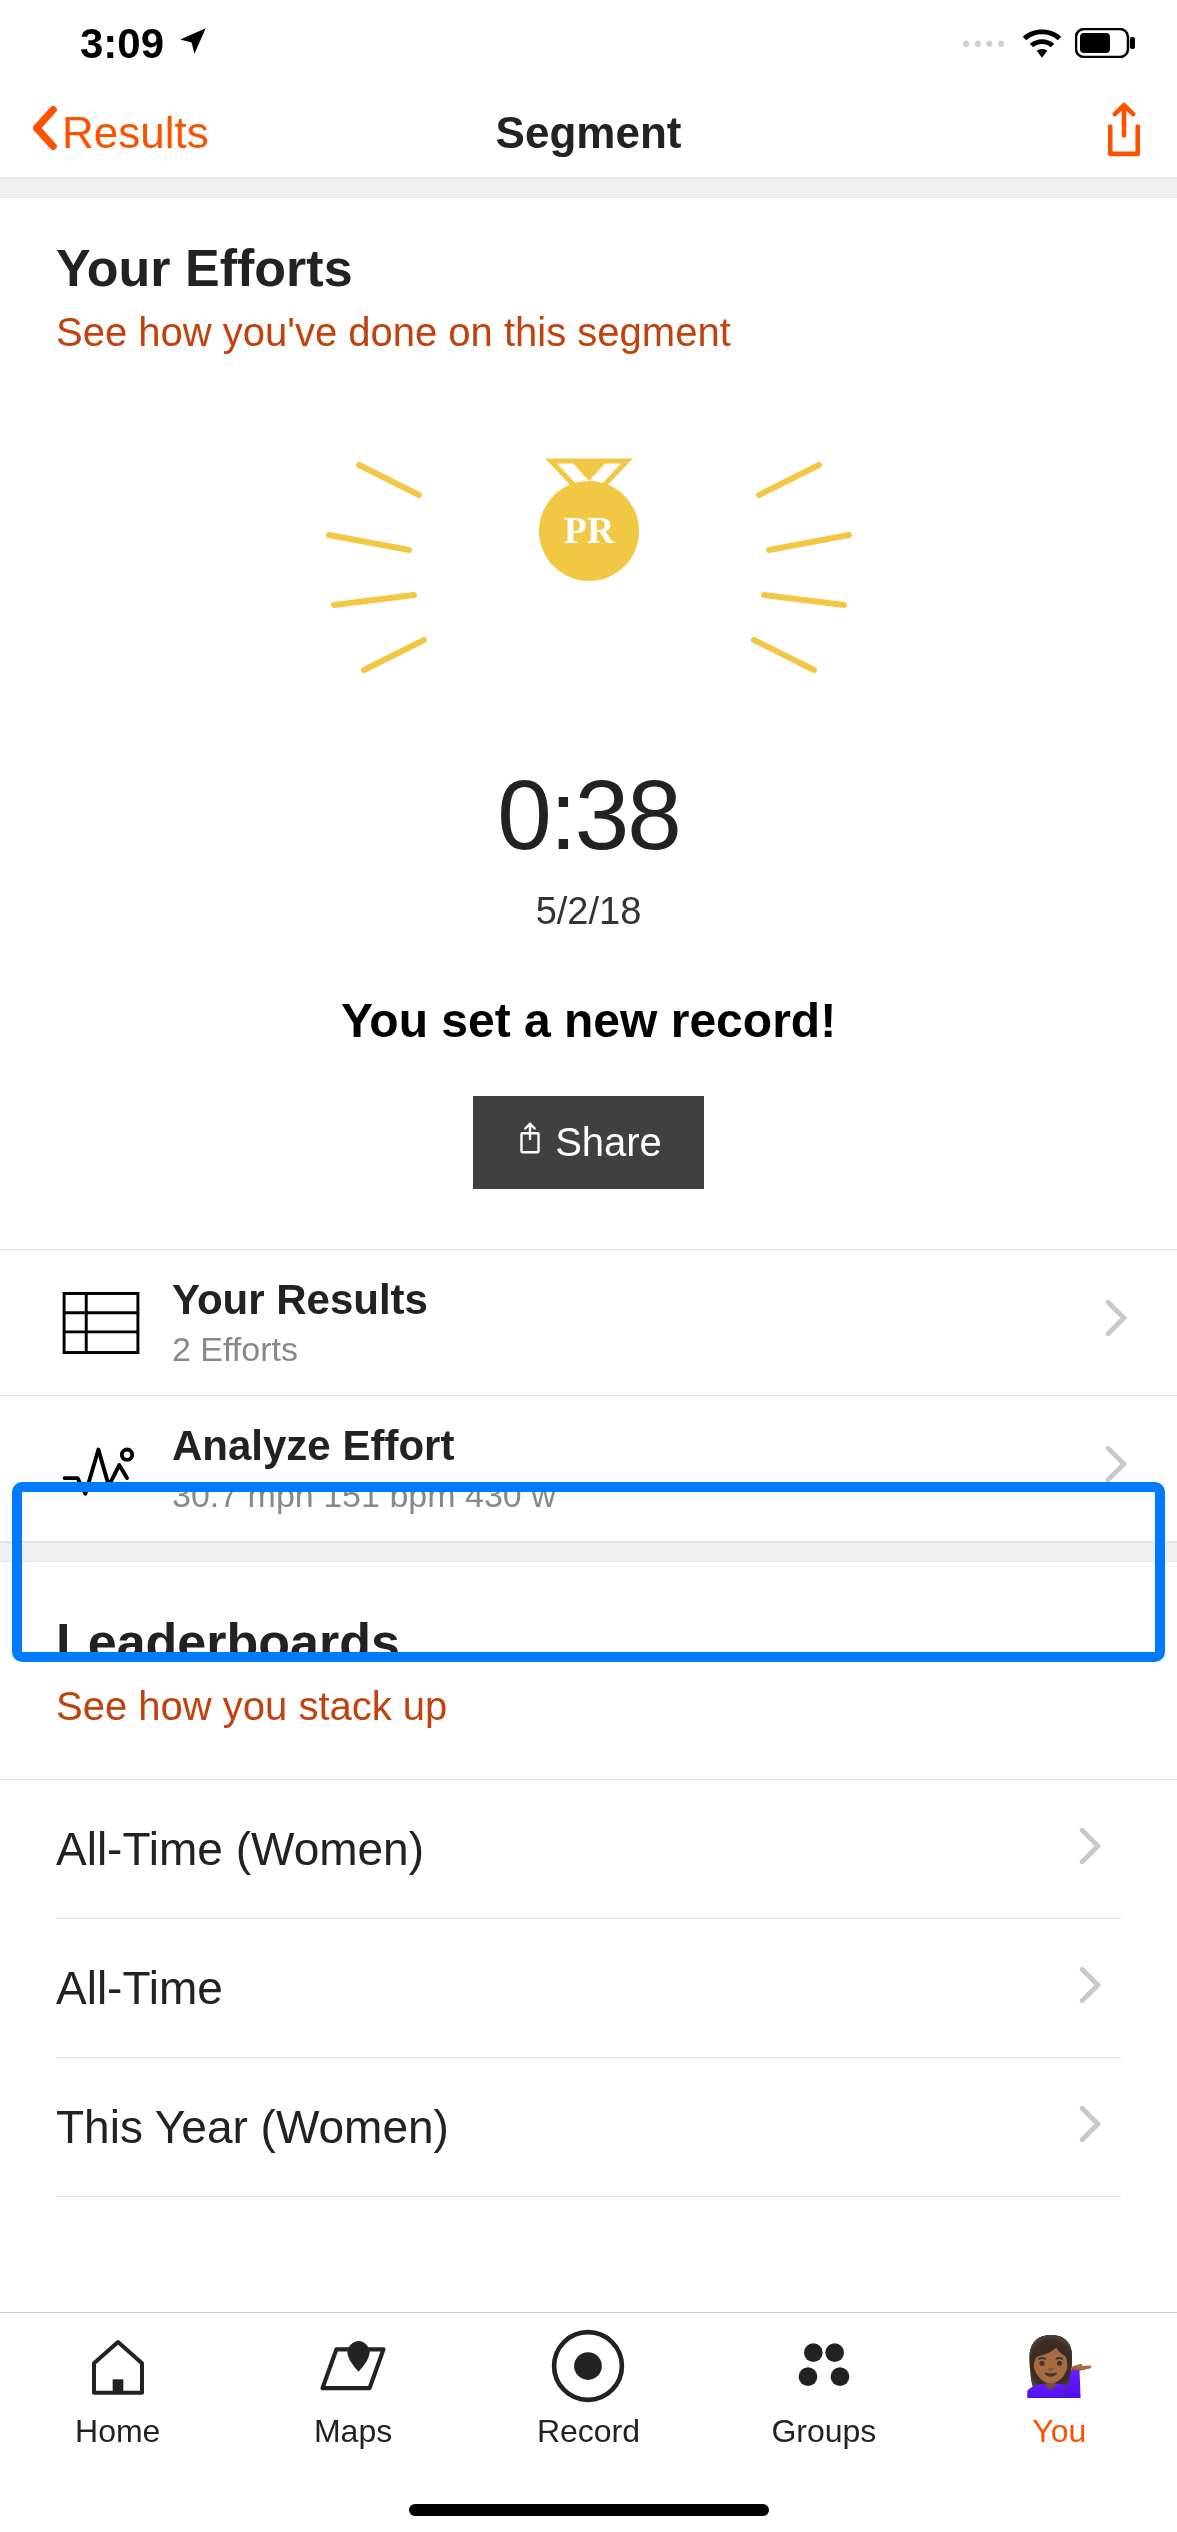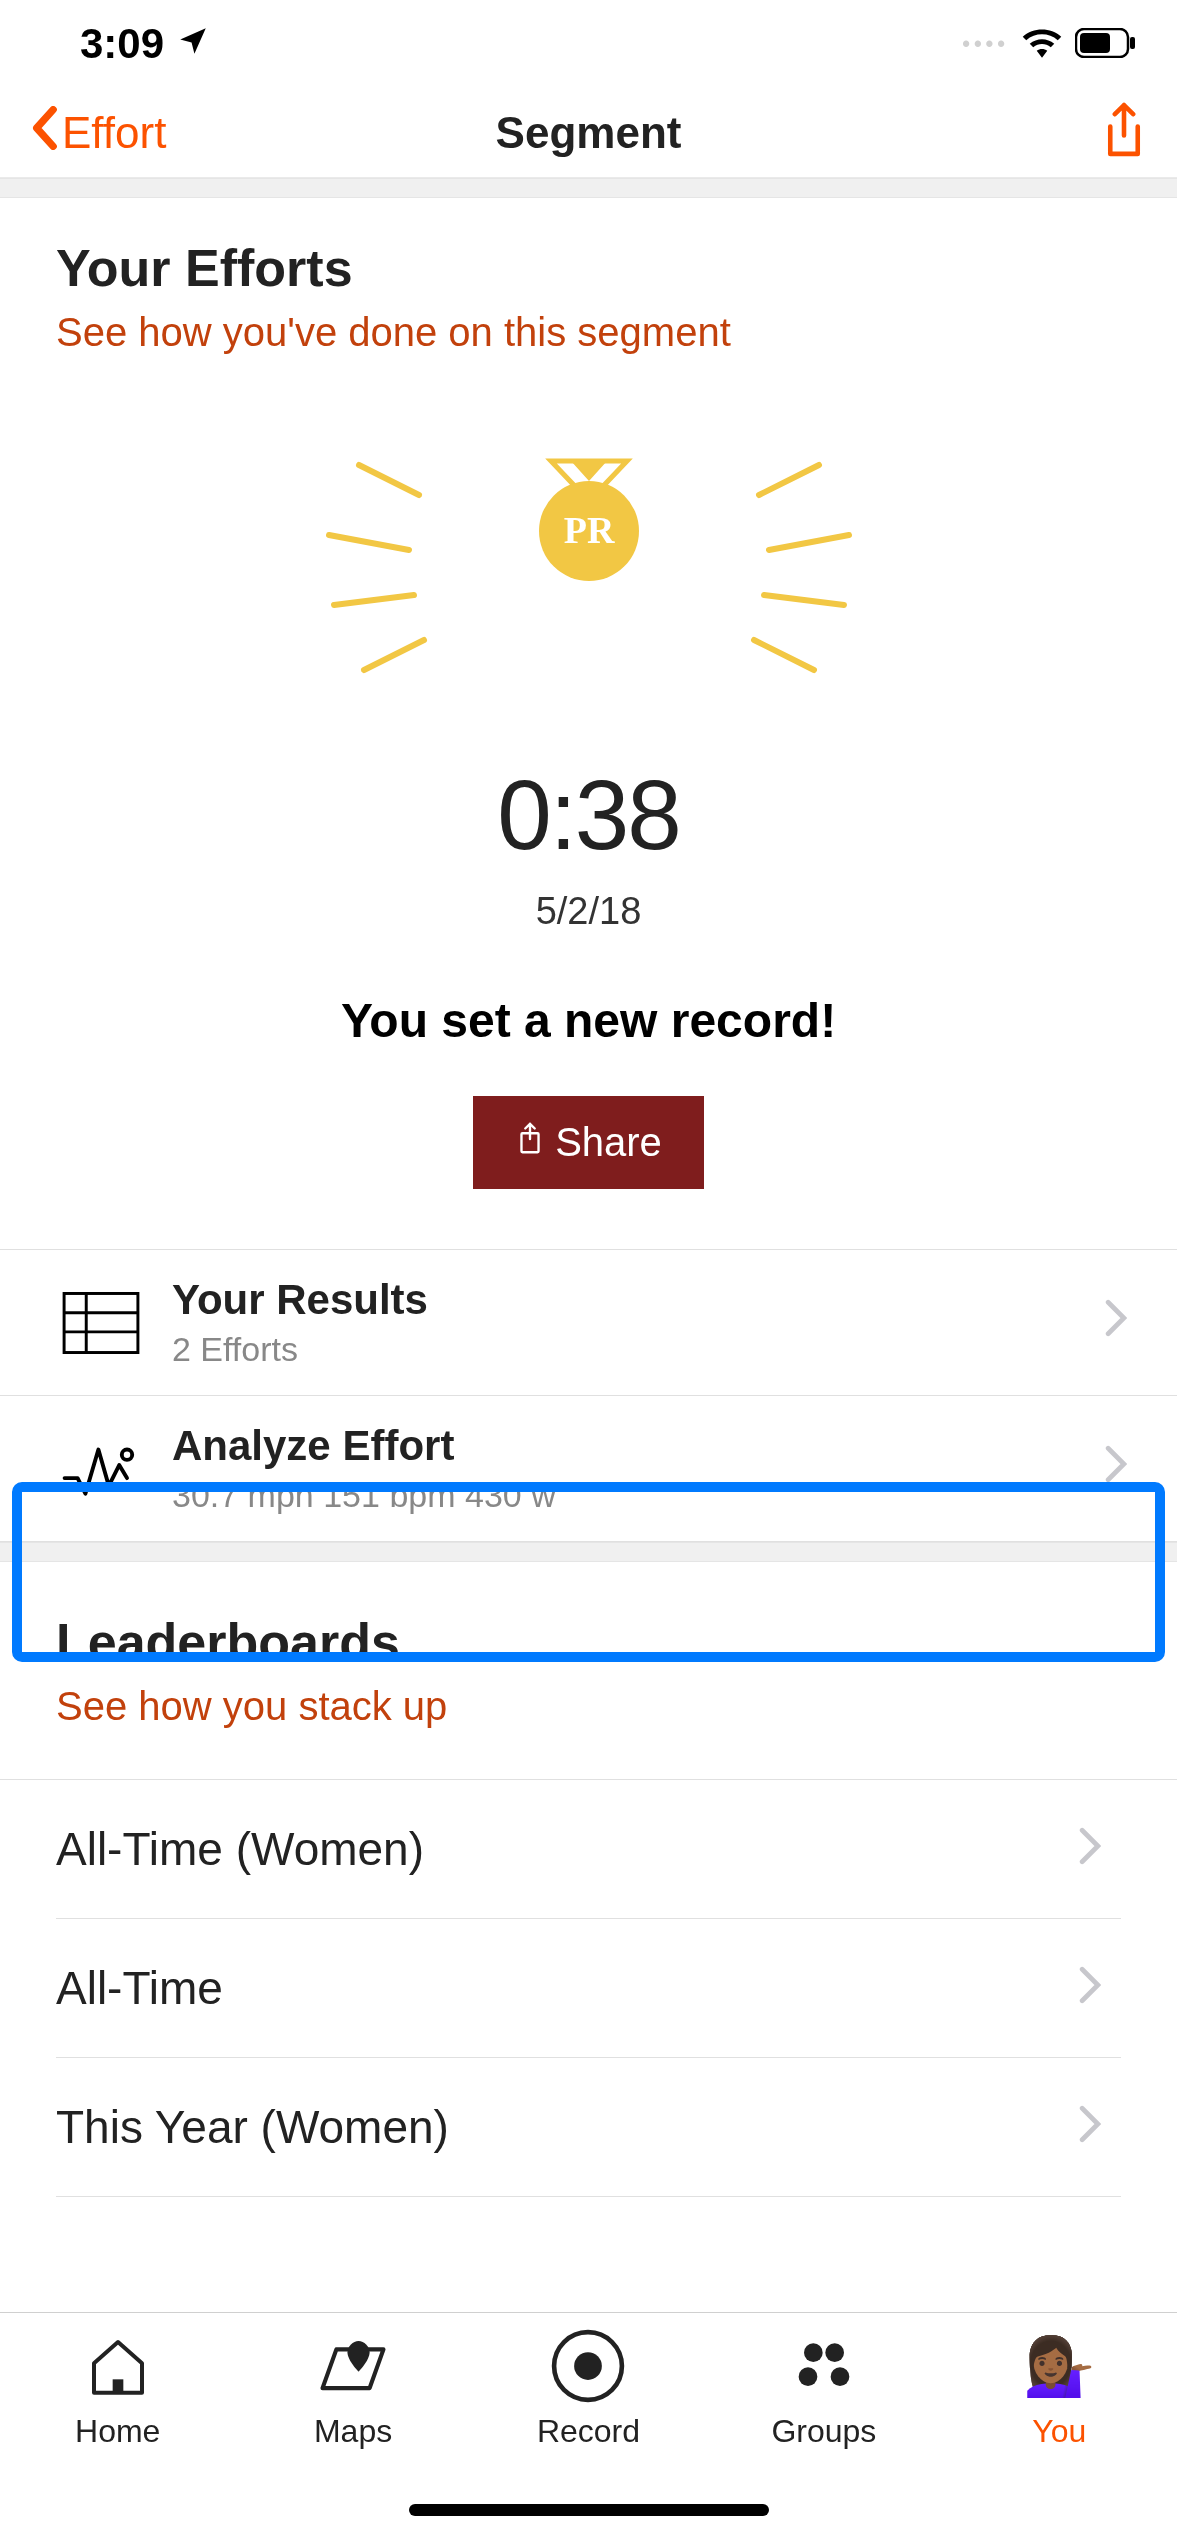--- a/index.html
+++ b/index.html
@@ -37,21 +37,21 @@
     .content { padding: 0; }
     .section { padding: 40px 56px 20px; }
     .section-title { font-size: 52px; font-weight: 700; color: #222; margin-bottom: 12px; }
     .section-sub { font-size: 40px; color: #c2410c; }
     .pr-area { text-align: center; padding: 60px 0 30px; }
     .pr-badge-wrap { position: relative; display: inline-block; }
     .pr-time { font-size: 98px; font-weight: 400; color: #222; margin-top: 30px; letter-spacing: -2px; }
     .pr-date { font-size: 38px; color: #333; margin-top: 18px; text-align: center; }
     .record-text { font-size: 48px; font-weight: 700; color: #000; margin-top: 60px; }
     .share-btn {
-      background: #7f1d1d;
+      background: #404040;
       color: #fff;
       border: none;
       font-size: 40px;
       padding: 24px 42px;
       margin-top: 48px;
       display: inline-flex;
       align-items: center;
       gap: 10px;
       cursor: pointer;
     }
@@ -150,21 +150,21 @@
   </div>
 </div>
 
 <div class="navbar">
   <div class="nav-back">
     <span>
       <svg width="28" height="44" viewBox="0 0 14 24">
           <path d="M12 2 L3 12 L12 22" stroke="#fc5200" stroke-width="4" fill="none" stroke-linecap="round" stroke-linejoin="round"></path>
         </svg>
     </span>
-    <span>Effort</span>
+    <span>Results</span>
   </div>
   <div class="nav-title">Segment</div>
   <div class="nav-share">
     <svg width="46" height="58" viewBox="0 0 30 38">
         <path d="M15 2 L15 22 M15 2 L9 8 M15 2 L21 8" stroke="#fc5200" stroke-width="3" fill="none" stroke-linecap="round" stroke-linejoin="round"></path>
         <path d="M6 16 L6 34 L24 34 L24 16" stroke="#fc5200" stroke-width="3" fill="none" stroke-linecap="round" stroke-linejoin="round"></path>
       </svg>
   </div>
 </div>
 

